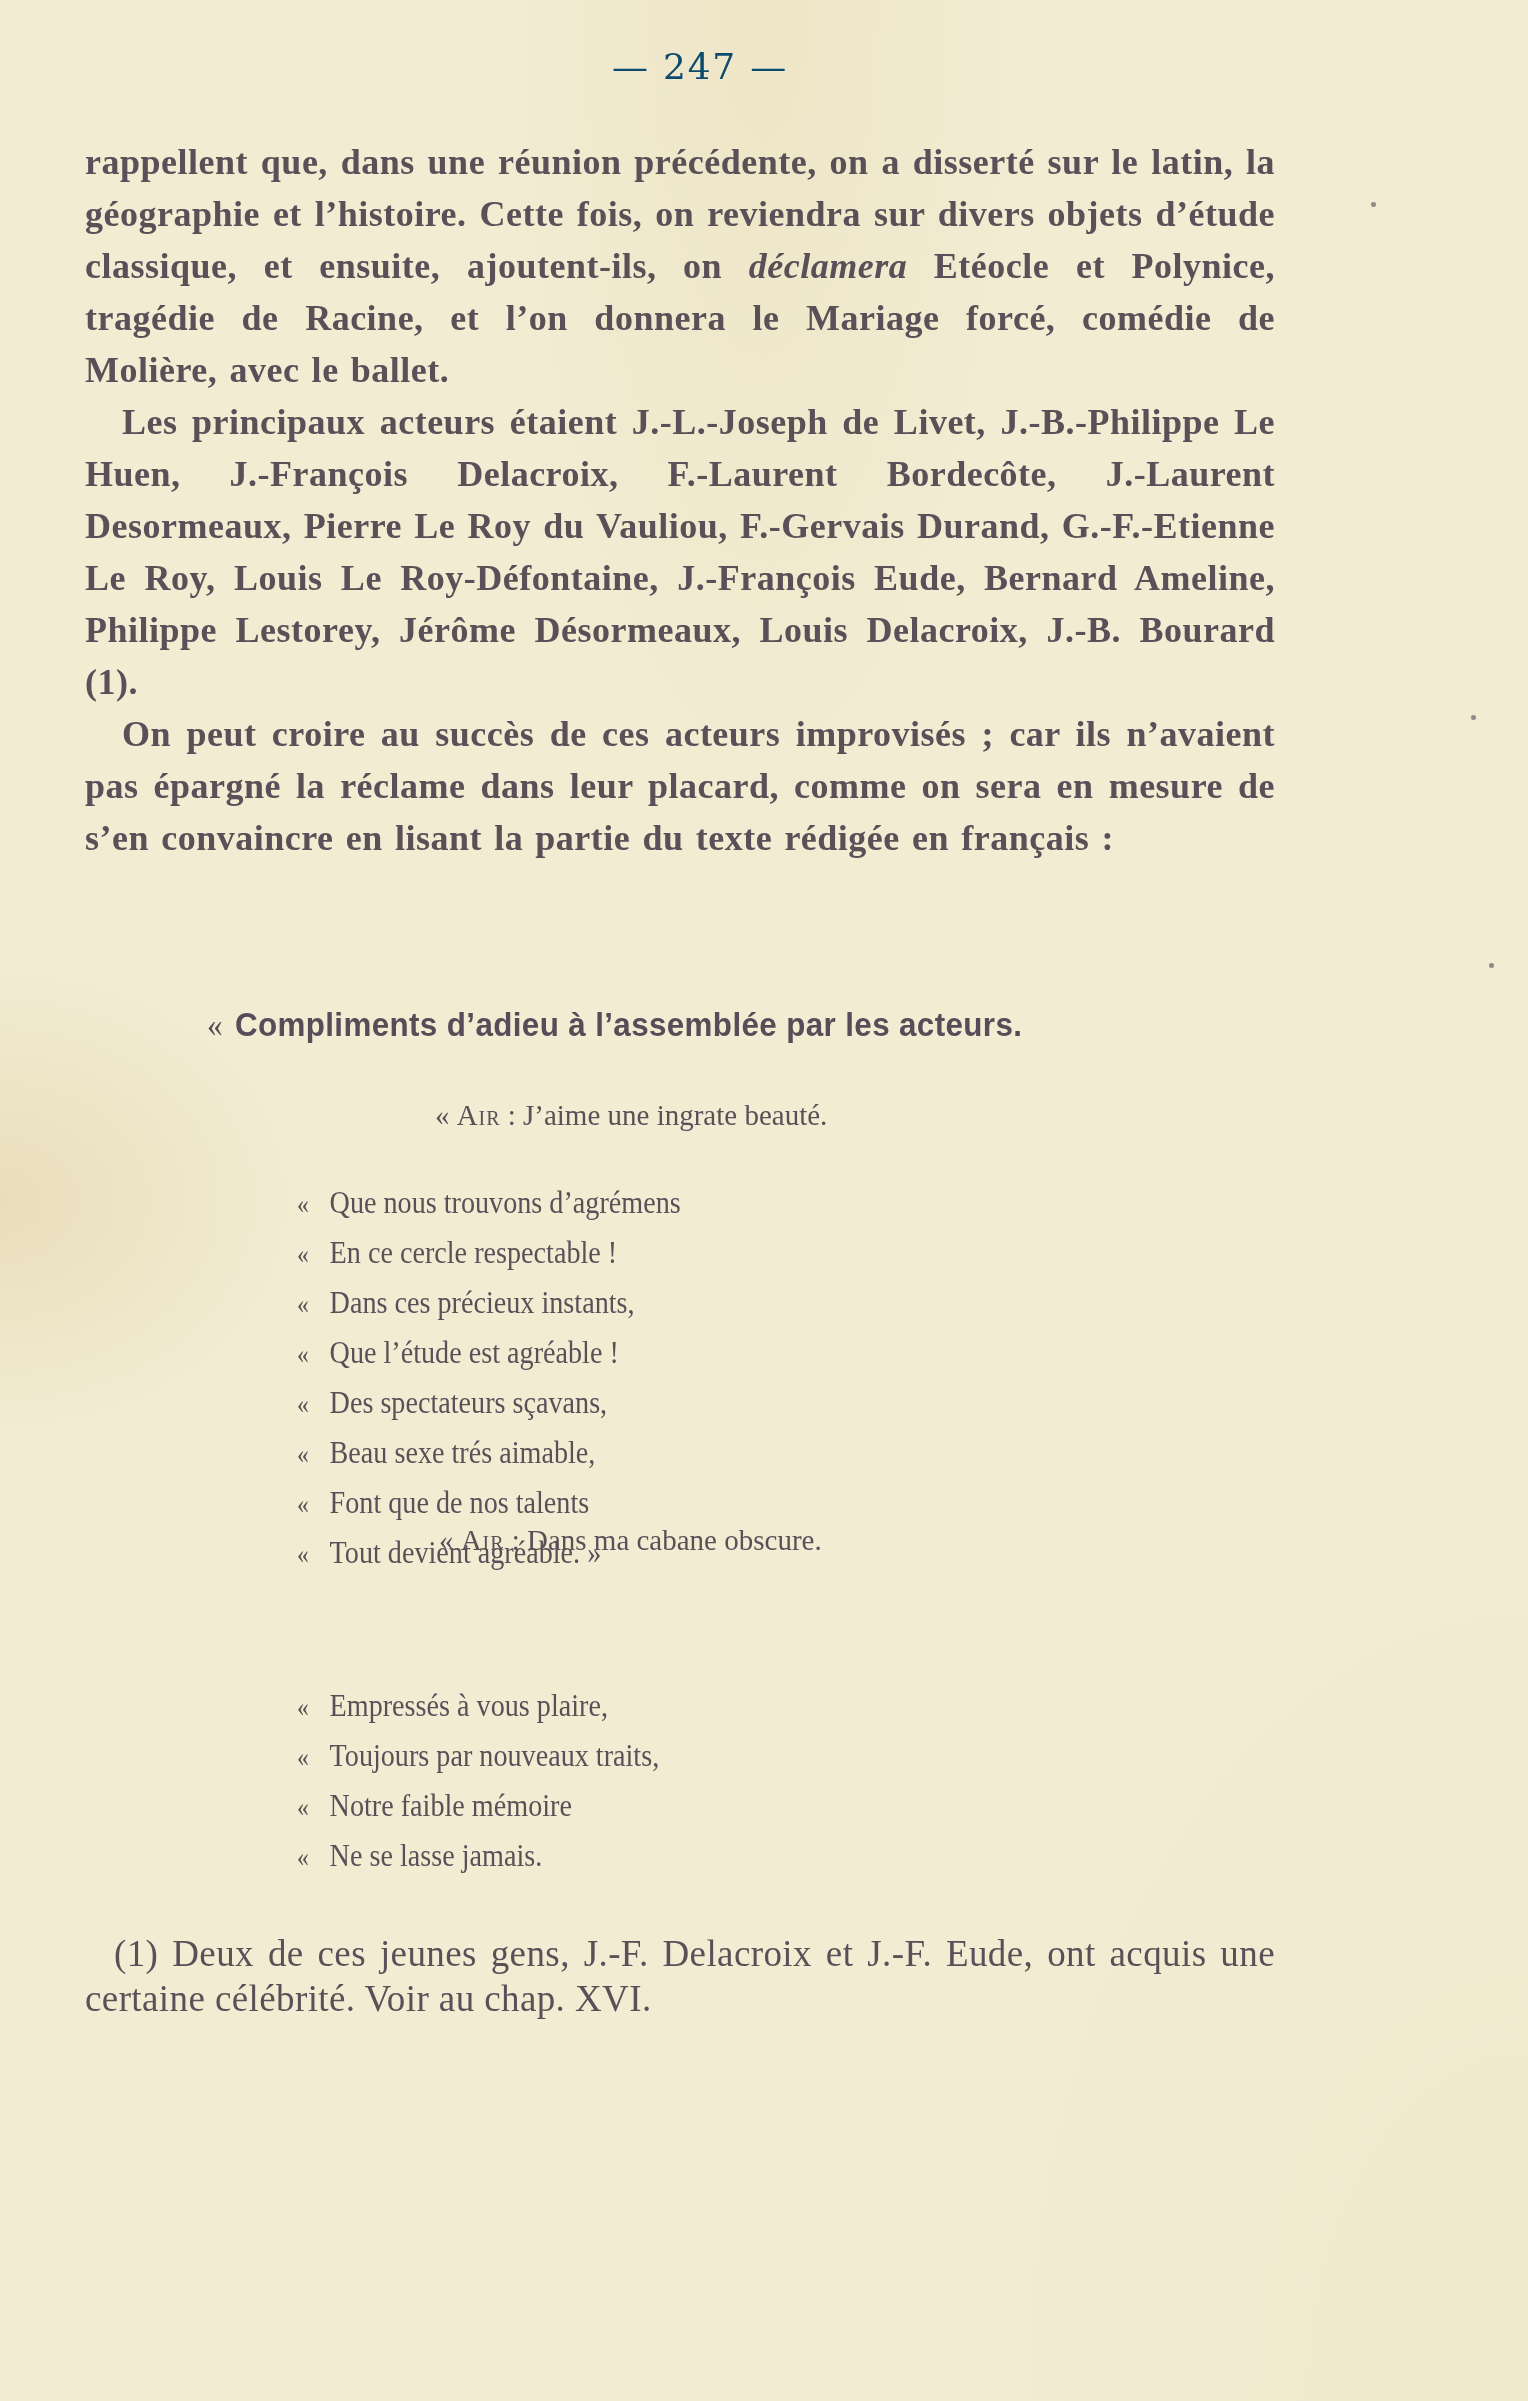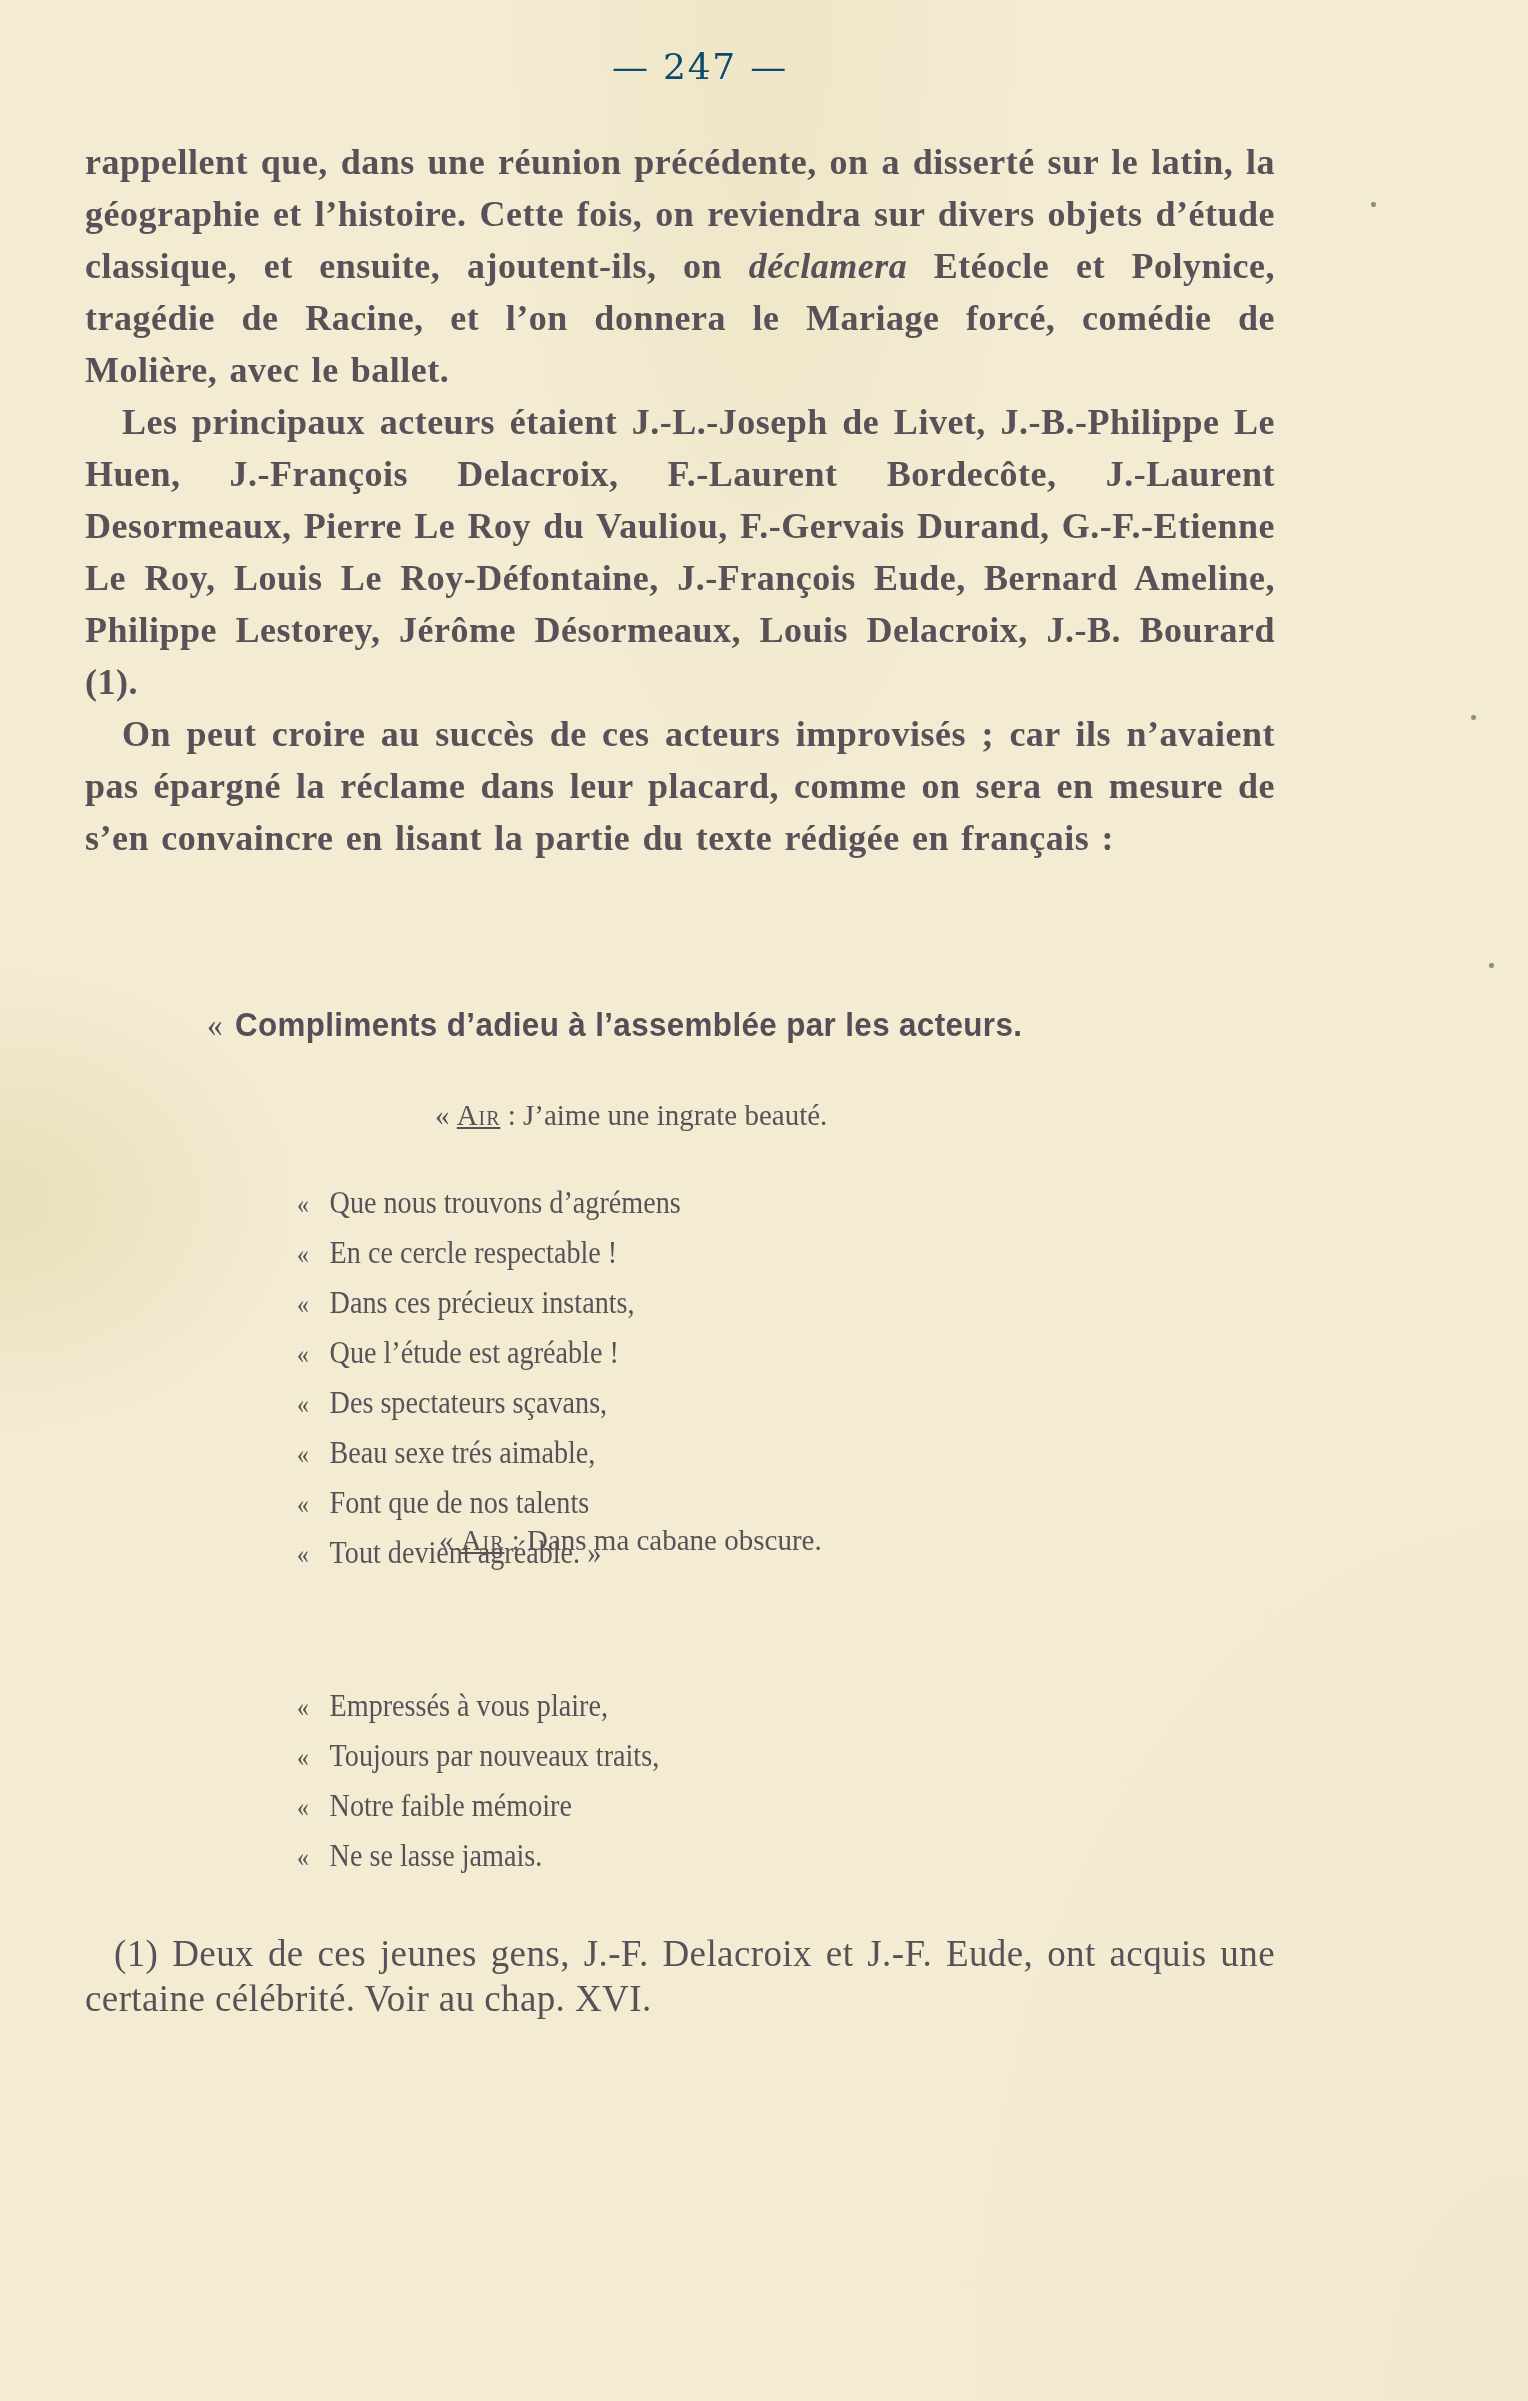--- a/index.html
+++ b/index.html
@@ -61,21 +61,21 @@
   }
   .guillemet { font-weight: normal; margin-right: 12.5px; font-family: "Liberation Serif", serif; }
 
   .air-line {
     position: absolute;
     font-family: "Liberation Serif", serif;
     font-size: 29px;
     color: #5a5058;
     white-space: nowrap;
   }
-  .air-line .air-label { font-variant: small-caps; letter-spacing: 0.9px; text-decoration: underline; }
+  .air-line .air-label { font-variant: small-caps; letter-spacing: 0.9px; }
   .air-line .air-title { }
   .air-1 { left: 435px; top: 1099px; }
   .air-2 { left: 439px; top: 1524px; }
 
   .verse {
     position: absolute;
     left: 297px;
     font-family: "Liberation Serif", serif;
     font-size: 32px;
     line-height: 48px;

